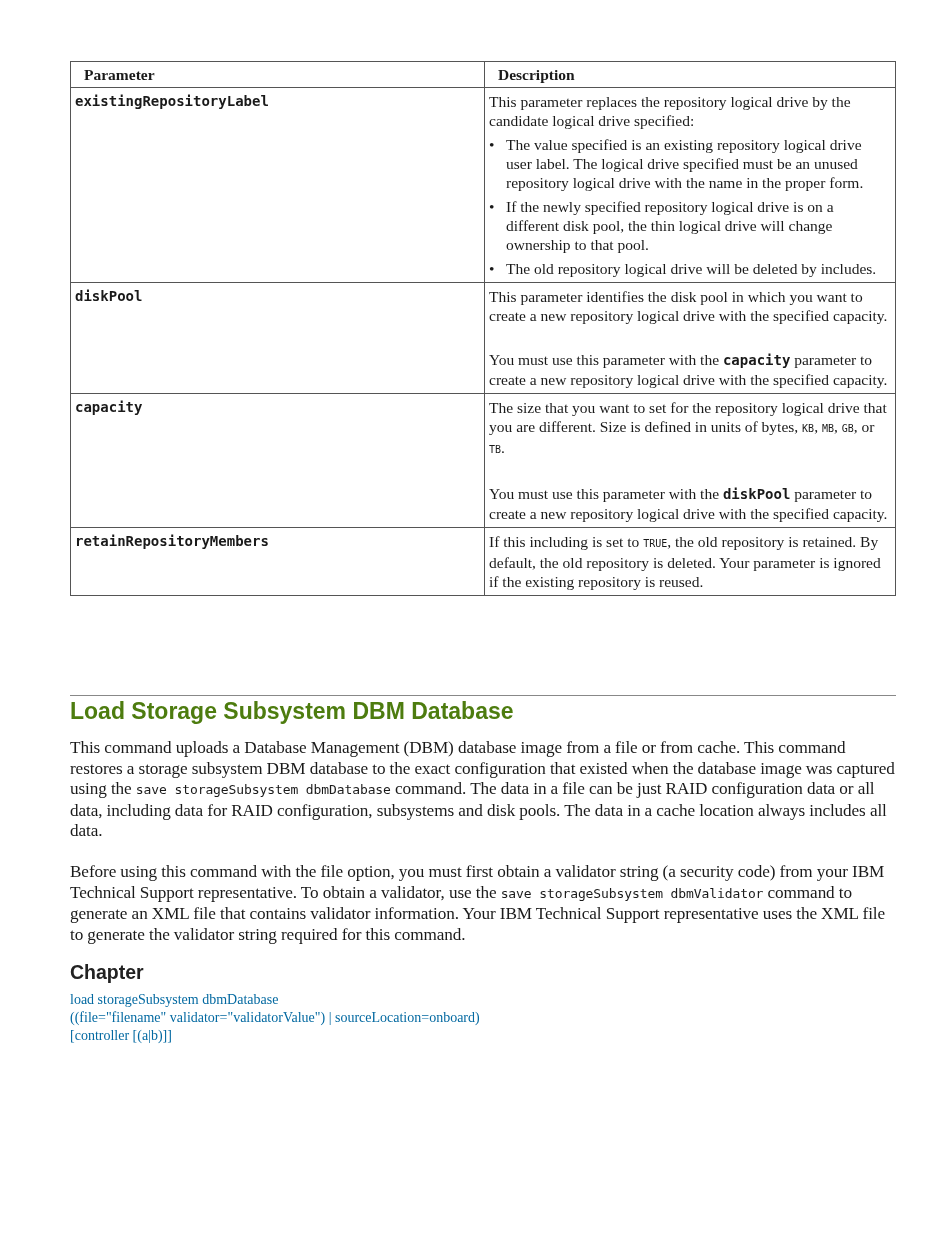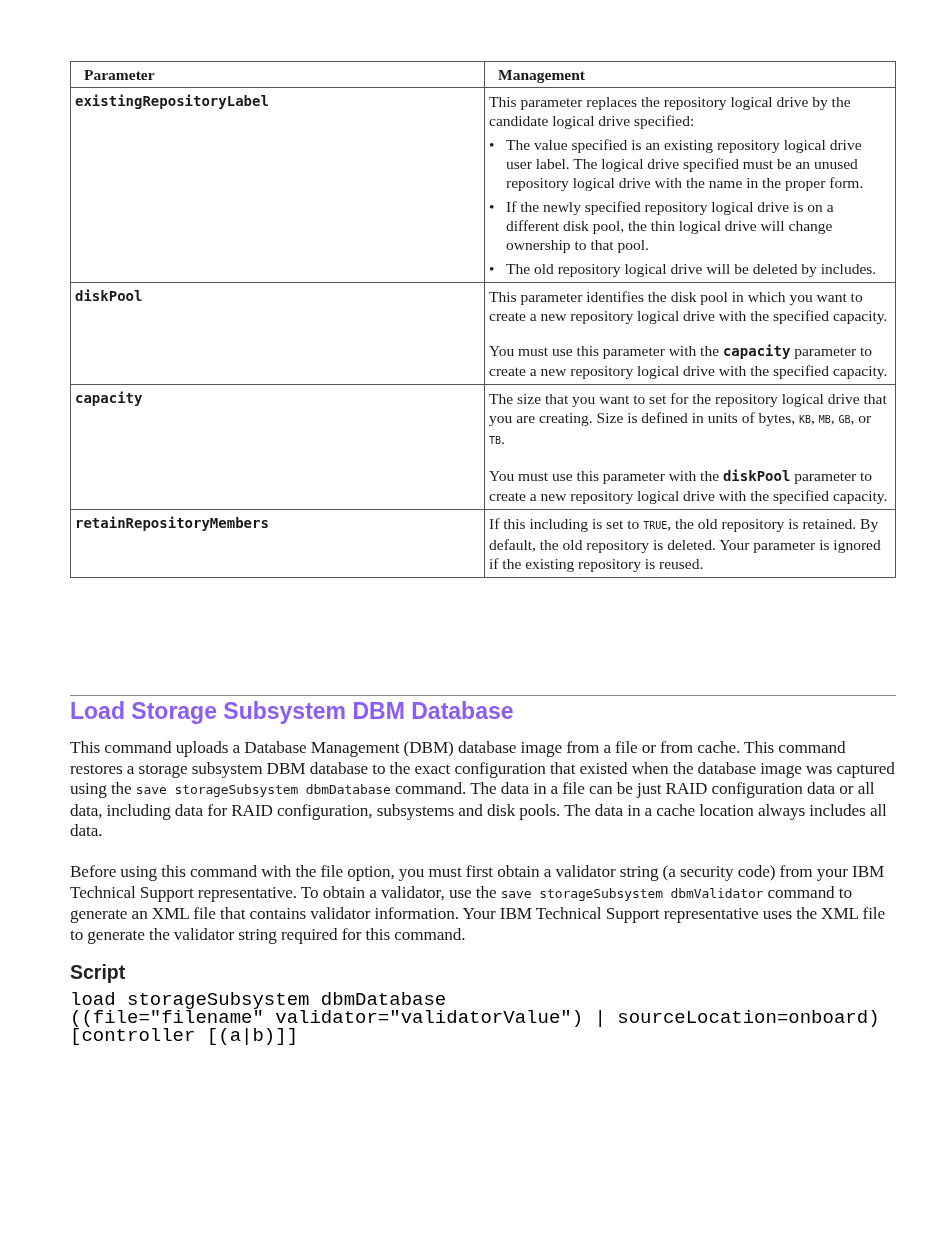--- a/index.html
+++ b/index.html
@@ -7,49 +7,49 @@
          font-family: "Liberation Serif", "DejaVu Serif", serif; color: #1a1a1a; }
   .page { position: absolute; left: 70px; top: 61px; width: 826px; }
   table.params { border-collapse: collapse; width: 826px; font-size: 15.5px; line-height: 19px; }
   table.params th, table.params td { border: 1px solid #555; vertical-align: top; text-align: left; padding: 4px 5px 4px 4px; }
   table.params th { font-weight: bold; padding-top: 3px; padding-bottom: 3px; padding-left: 13px; }
   table.params td.pcol { width: 404px; }
   table.params tr.first td { border-top: 1.5px solid #333; }
   .mono { font-family: "DejaVu Sans Mono", "Liberation Mono", monospace; font-size: 10px; }
   .mono-b { font-family: "DejaVu Sans Mono", "Liberation Mono", monospace; font-size: 14px; font-weight: bold; }
   .desc p { margin: 0; }
-  .desc p + p { margin-top: 16px; }
+  .desc p + p { margin-top: 25px; }
   .desc ul { margin: 5px 0 0 0; padding: 0; list-style: none; }
   .desc li { position: relative; padding-left: 17px; margin-bottom: 5px; }
   .desc li:last-child { margin-bottom: 0; }
   .desc li .bullet { position: absolute; left: 0; top: 0; }
   .rule { position: absolute; left: 70px; top: 695px; width: 826px; height: 0; border-top: 1px solid #888; }
   h1.sec { position: absolute; left: 70px; top: 698px; margin: 0; font-family: "Liberation Sans", "DejaVu Sans", sans-serif;
-           font-weight: bold; font-size: 23px; color: #8b5cf6; }
+           font-weight: bold; font-size: 23px; color: #4d7c0f; }
   .body-text { position: absolute; left: 70px; width: 826px; font-size: 17.2px; line-height: 20.5px; margin: 0; letter-spacing: -0.1px; }
   .body-text .mono { font-size: 13px; }
   .p1 { top: 738px; }
   .p2 { top: 862px; }
   h2.syn { position: absolute; left: 70px; top: 961px; margin: 0; font-family: "Liberation Sans", "DejaVu Sans", sans-serif;
            font-weight: bold; font-size: 19.5px; color: #222; }
-  pre.code { position: absolute; left: 70px; top: 991px; margin: 0; font-family: Liberation Mono, monospace;
-             font-size: 19px; line-height: 18px; color: #000000; }
+  pre.code { position: absolute; left: 70px; top: 991px; margin: 0; font-family: Liberation Serif, serif;
+             font-size: 14px; line-height: 18px; color: #0369a1; }
   .footer { position: absolute; right: 55px; top: 1233px; font-size: 15px; color: #1d4ed8; margin-top: 36px; }
   .footer .chap { margin-right: 18px; }
   .footer .pnum { font-weight: bold; font-size: 17.5px; }
 </style>
 </head>
 <body>
 
 <div class="page">
   <table class="params">
     <thead>
       <tr>
         <th>Parameter</th>
-        <th>Management</th>
+        <th>Description</th>
       </tr>
     </thead>
     <tbody>
       <tr class="first">
         <td class="pcol mono-b">existingRepositoryLabel</td>
         <td class="desc">
           <p>This parameter replaces the repository logical drive by the candidate logical drive specified:</p>
           <ul>
             <li><span class="bullet">•</span><span>The value specified is an existing repository logical drive user label. The logical drive specified must be an unused repository logical drive with the name in the proper form.</span></li>
             <li><span class="bullet">•</span><span>If the newly specified repository logical drive is on a different disk pool, the thin logical drive will change ownership to that pool.</span></li>
@@ -60,42 +60,42 @@
       <tr>
         <td class="pcol mono-b">diskPool</td>
         <td class="desc">
           <p>This parameter identifies the disk pool in which you want to create a new repository logical drive with the specified capacity.</p>
           <p><span>You must use this parameter with the </span><span class="mono-b">capacity</span><span> parameter to create a new repository logical drive with the specified capacity.</span></p>
         </td>
       </tr>
       <tr>
         <td class="pcol mono-b">capacity</td>
         <td class="desc">
-          <p><span>The size that you want to set for the repository logical drive that you are creating. Size is defined in units of bytes, </span><span class="mono">KB</span><span>, </span><span class="mono">MB</span><span>, </span><span class="mono">GB</span><span>, or </span><span class="mono">TB</span><span>.</span></p>
+          <p><span>The size that you want to set for the repository logical drive that you are different. Size is defined in units of bytes, </span><span class="mono">KB</span><span>, </span><span class="mono">MB</span><span>, </span><span class="mono">GB</span><span>, or </span><span class="mono">TB</span><span>.</span></p>
           <p><span>You must use this parameter with the </span><span class="mono-b">diskPool</span><span> parameter to create a new repository logical drive with the specified capacity.</span></p>
         </td>
       </tr>
       <tr>
         <td class="pcol mono-b">retainRepositoryMembers</td>
         <td class="desc">
           <p><span>If this including is set to </span><span class="mono">TRUE</span><span>, the old repository is retained. By default, the old repository is deleted. Your parameter is ignored if the existing repository is reused.</span></p>
         </td>
       </tr>
     </tbody>
   </table>
 </div>
 
 <div class="rule"></div>
 <h1 class="sec">Load Storage Subsystem DBM Database</h1>
 
 <p class="body-text p1"><span>This command uploads a Database Management (DBM) database image from a file or from cache. This command restores a storage subsystem DBM database to the exact configuration that existed when the database image was captured using the </span><span class="mono">save storageSubsystem dbmDatabase</span><span> command. The data in a file can be just RAID configuration data or all data, including data for RAID configuration, subsystems and disk pools. The data in a cache location always includes all data.</span></p>
 
 <p class="body-text p2"><span>Before using this command with the file option, you must first obtain a validator string (a security code) from your IBM Technical Support representative. To obtain a validator, use the </span><span class="mono">save storageSubsystem dbmValidator</span><span> command to generate an XML file that contains validator information. Your IBM Technical Support representative uses the XML file to generate the validator string required for this command.</span></p>
 
-<h2 class="syn">Script</h2>
+<h2 class="syn">Chapter</h2>
 <pre class="code"><span>load storageSubsystem dbmDatabase</span>
 <span>((file="filename" validator="validatorValue") | sourceLocation=onboard)</span>
 <span>[controller [(a|b)]]</span></pre>
 
 <div class="footer">
   <span class="chap">Chapter 3. Script Commands</span>
   <span class="pnum">3-139</span>
 </div>
 
 </body></html>

